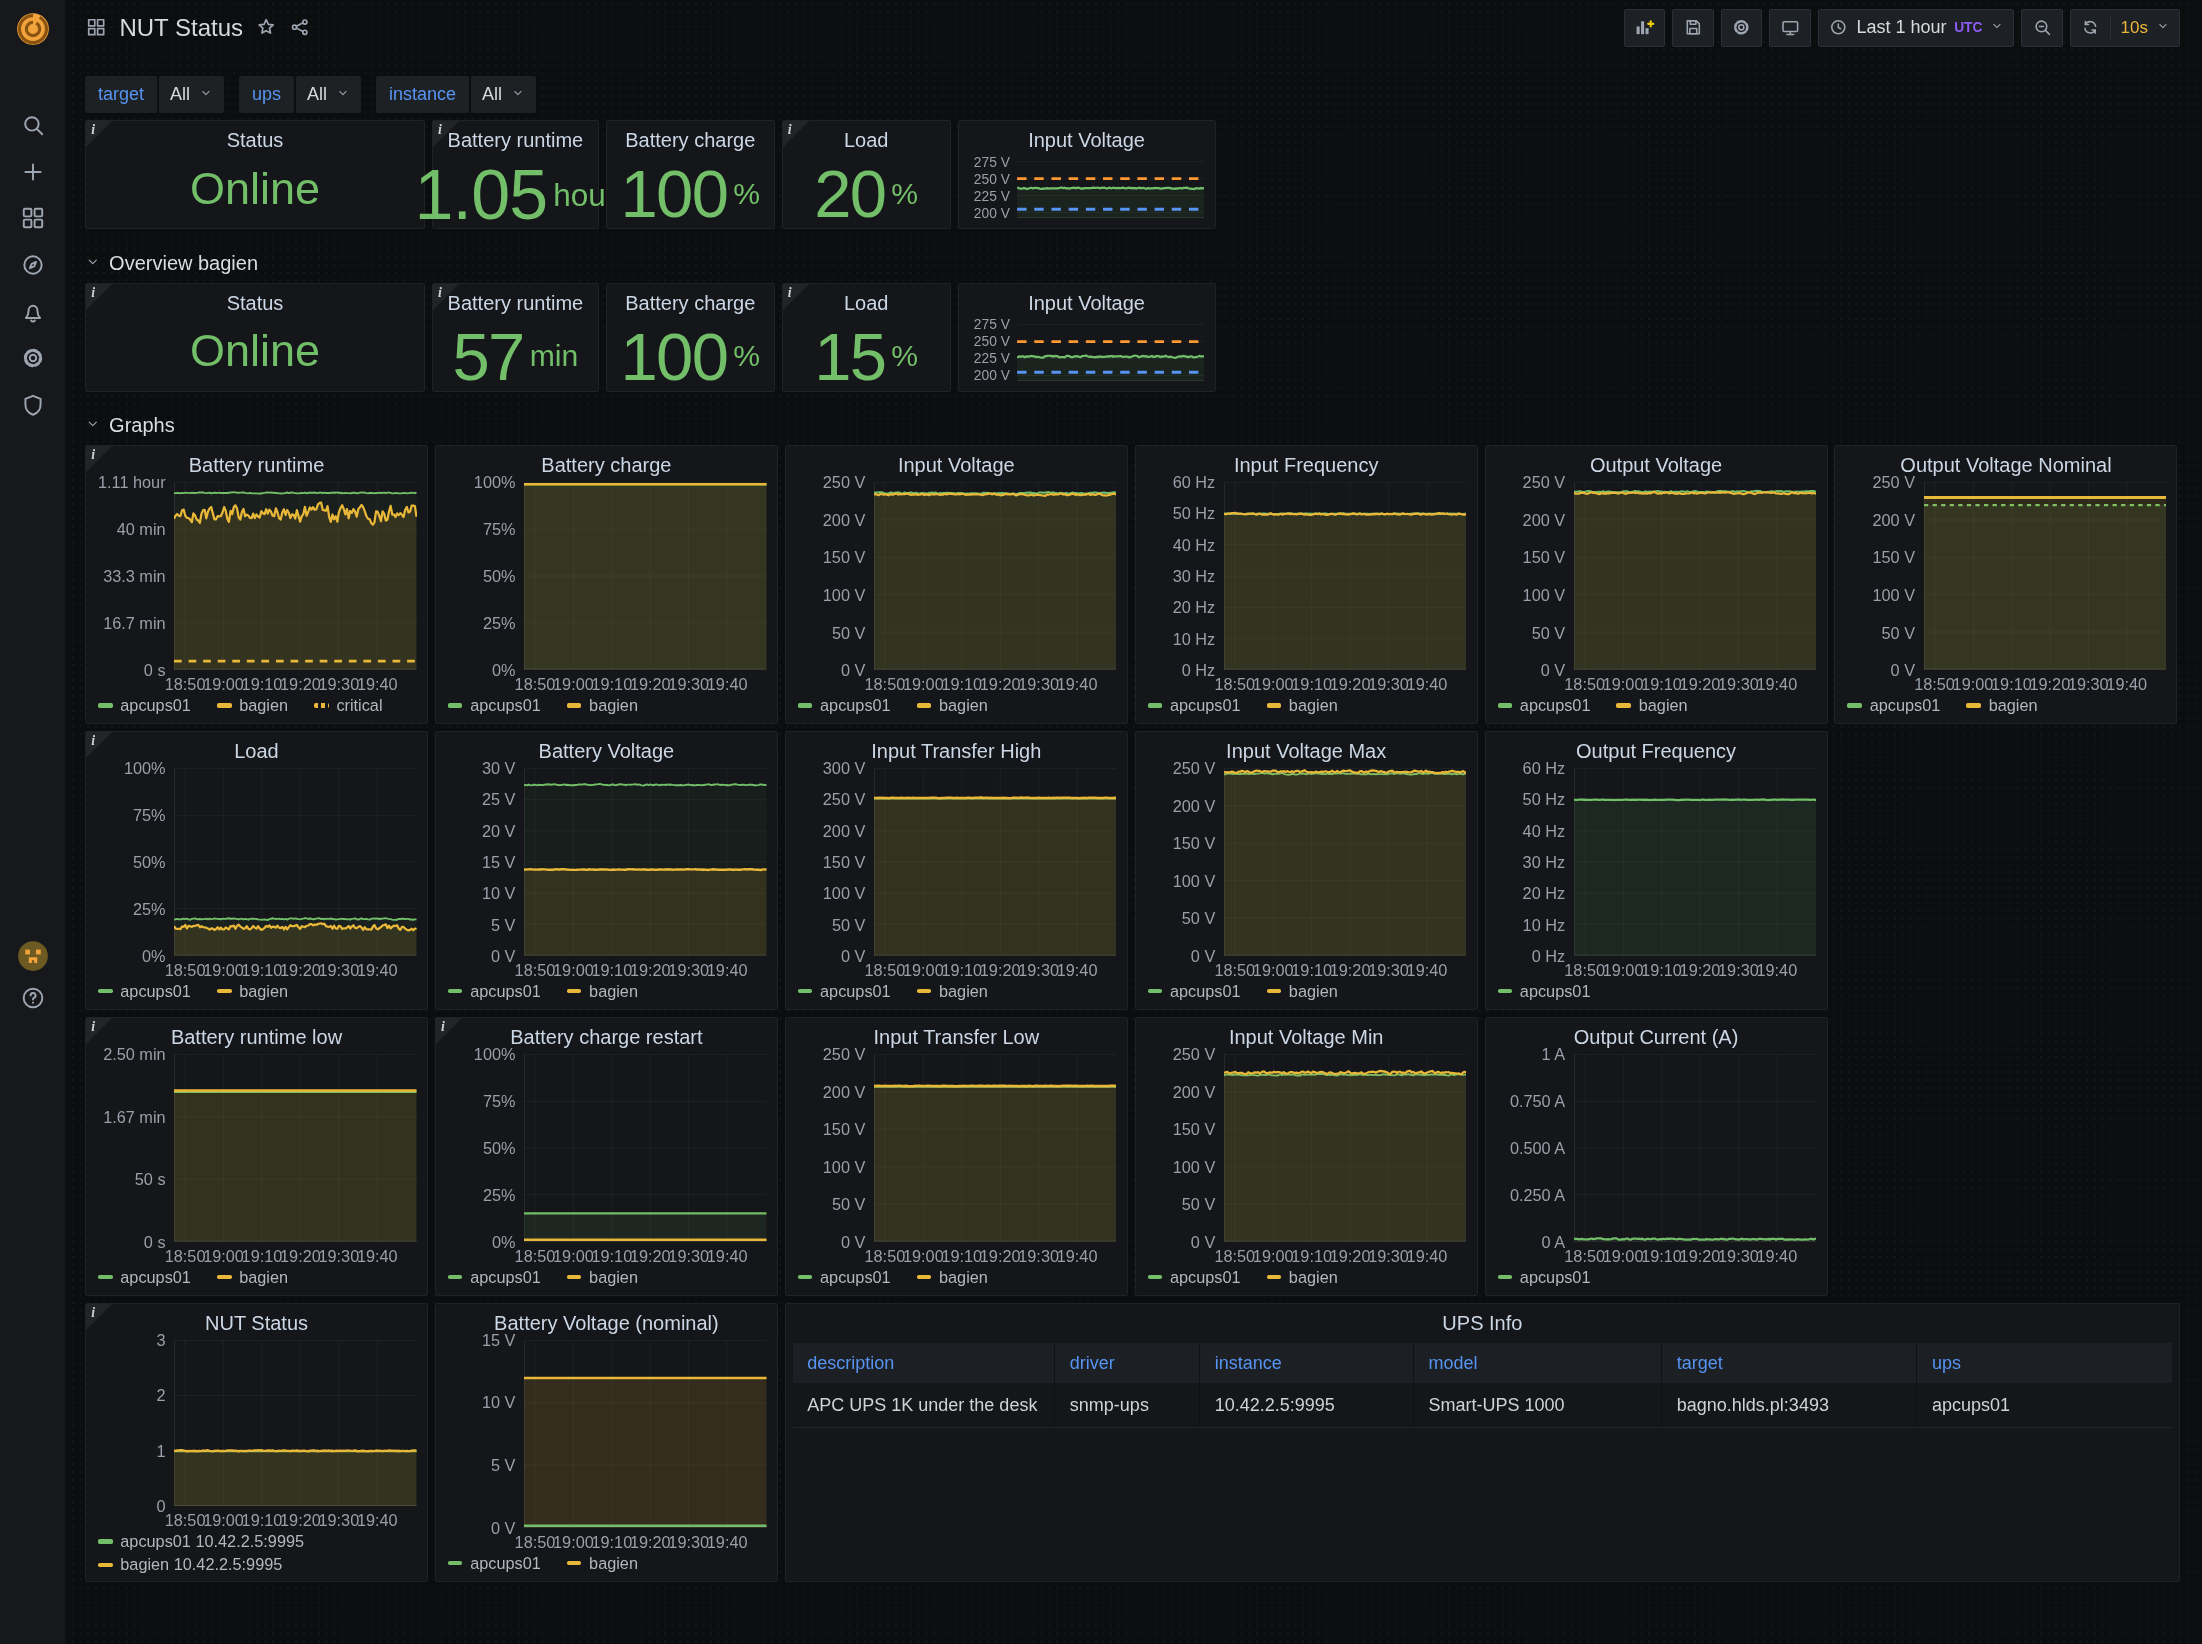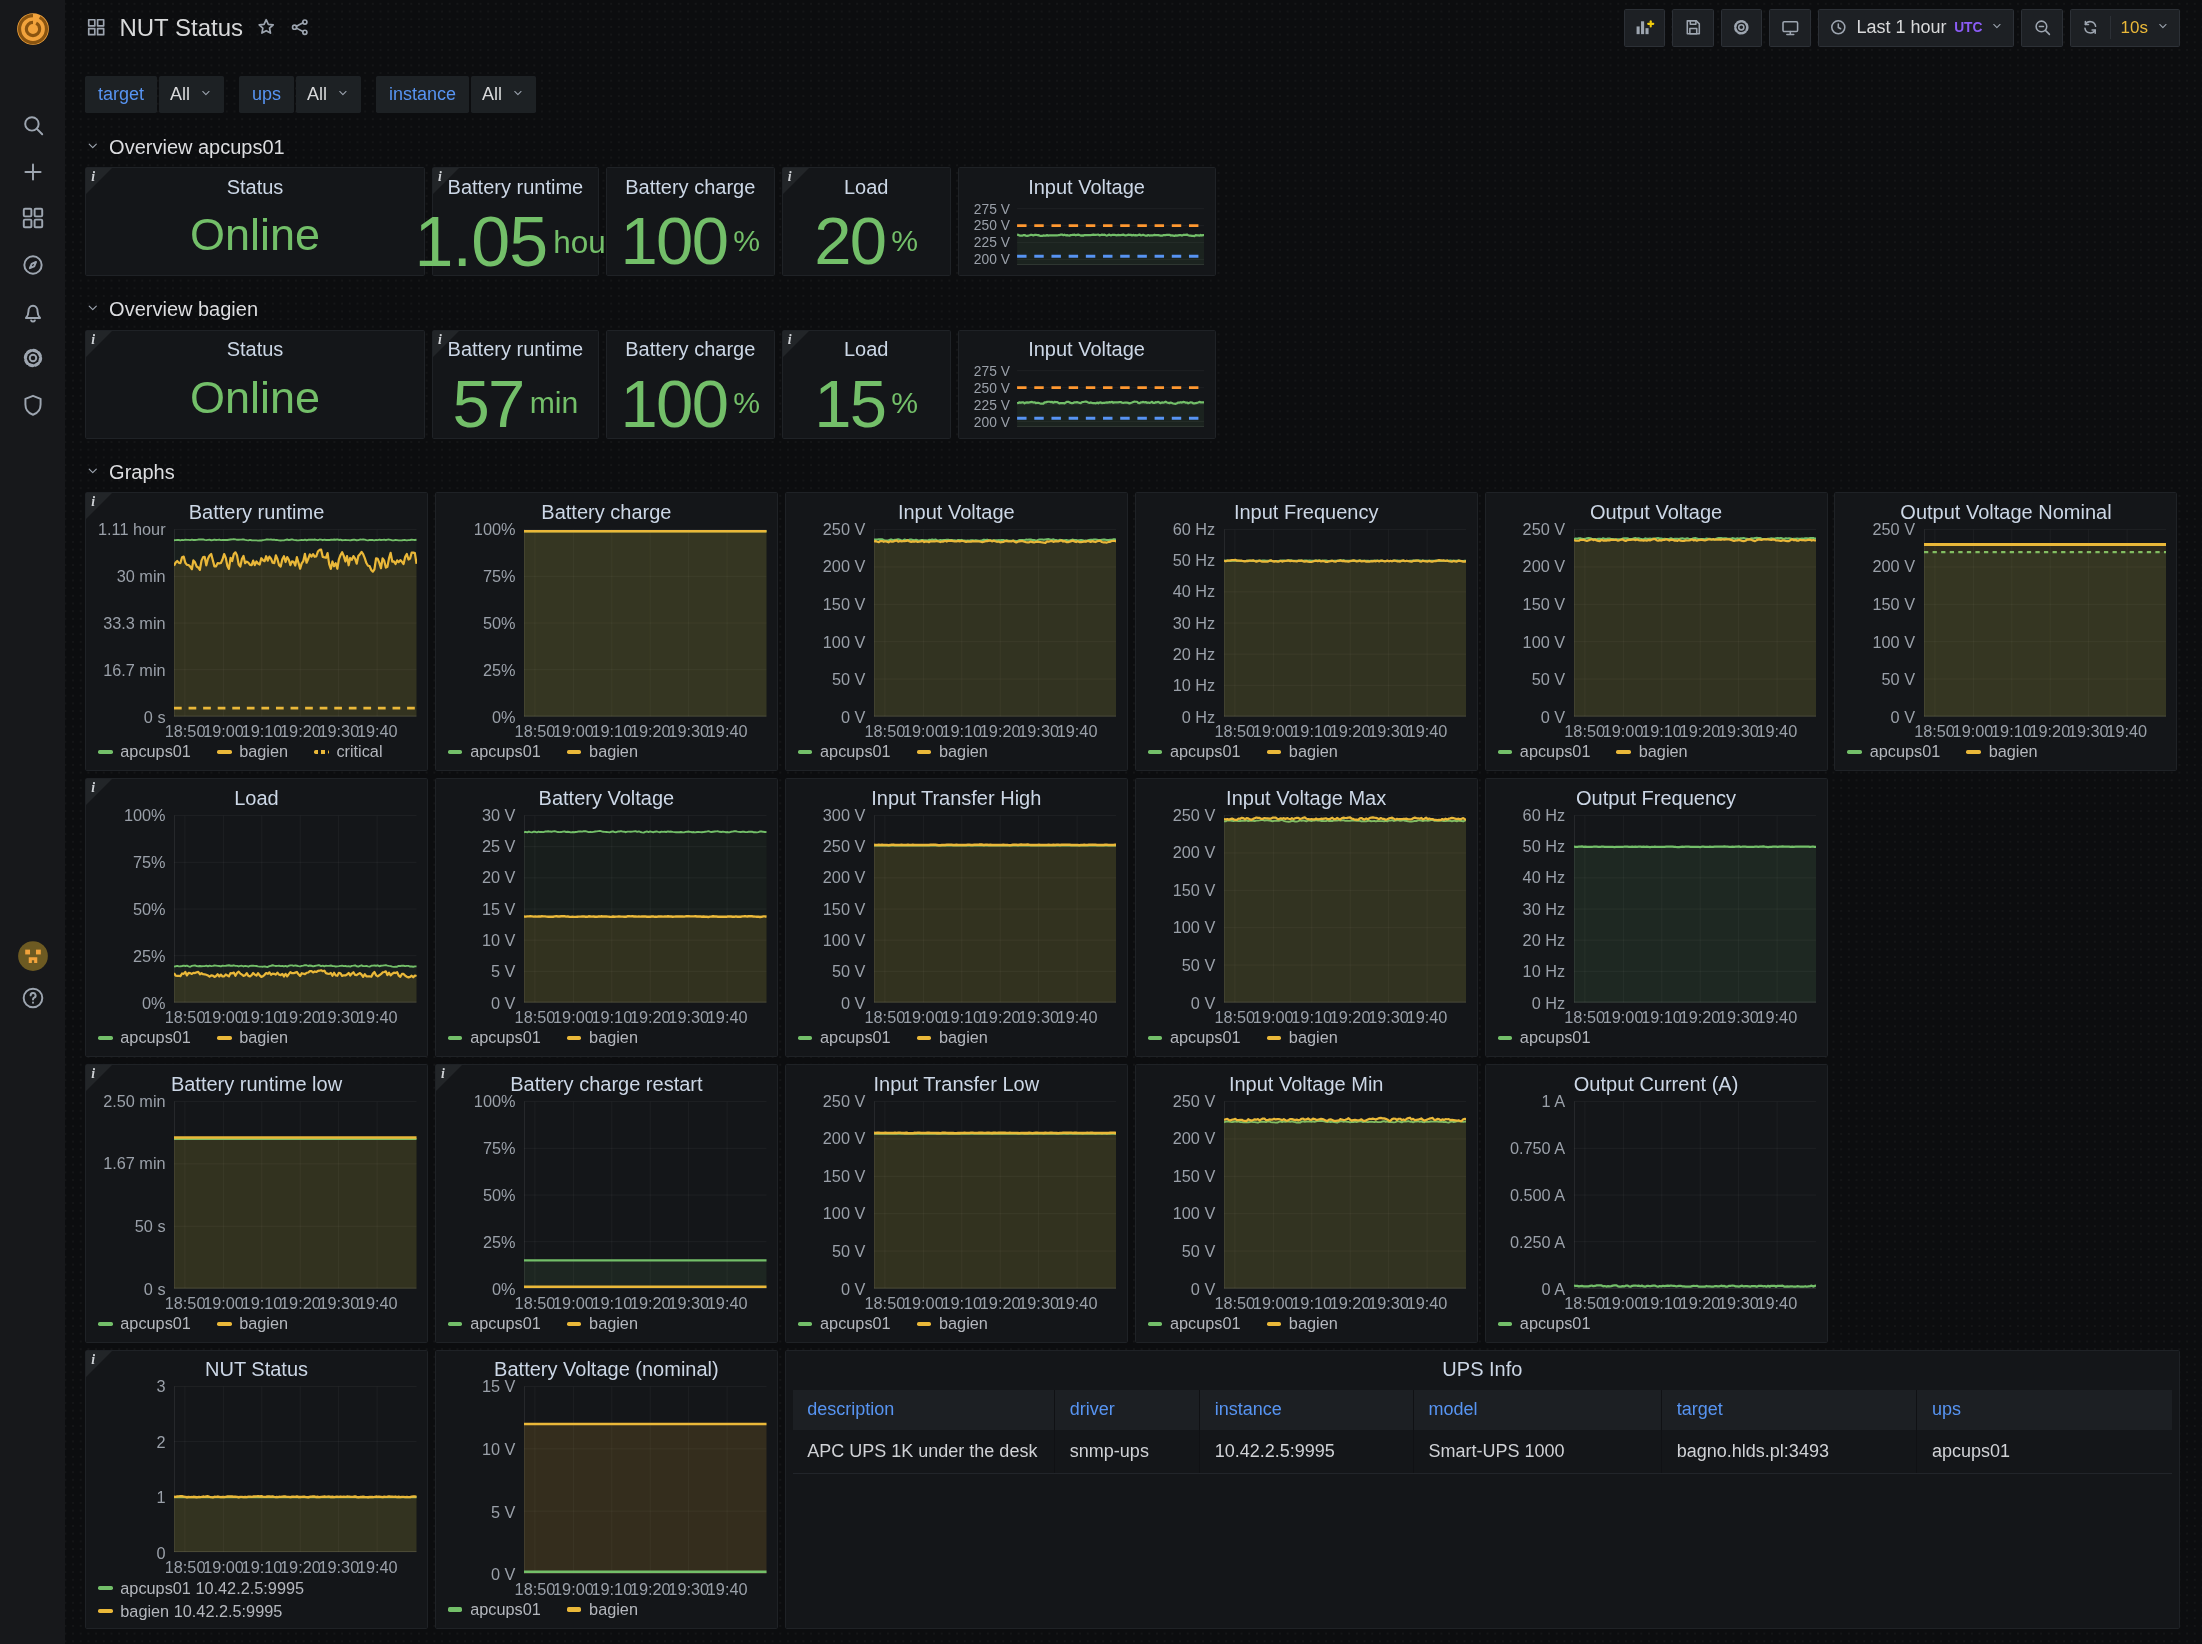--- a/index.html
+++ b/index.html
@@ -295,26 +295,20 @@
         <span class="chip-label">instance</span>
         <span class="chip-value">
             <span>All</span>
             <span class="chev"><svg viewBox="0 0 24 24" stroke="#9da5b0" stroke-width="1.8" fill="none" stroke-linecap="round" stroke-linejoin="round">
                 <path d="M6.5 9.5l5.5 5.5 5.5-5.5"></path>
               </svg></span>
           </span>
       </div>
     </div>
 
-    <div class="section">
-      <span class="sec-chev"><svg viewBox="0 0 24 24" stroke="#9da5b0" stroke-width="1.8" fill="none" stroke-linecap="round" stroke-linejoin="round">
-            <path d="M6.5 9.5l5.5 5.5 5.5-5.5"></path>
-          </svg></span>
-      <span class="section-title">Overview apcups01</span>
-    </div>
     <div class="stat-row" id="row-ov0">
         <div class="panel stat-panel" style="width: 340px;">
           <div class="icorner">
             <i>i</i>
           </div>
           <div class="p-title">Status</div>
           <div class="stat-value v-text">
             <span>Online</span>
           </div>
         </div>
@@ -449,21 +443,21 @@
     <div class="grid-row" id="grow0">
         <div class="panel gpanel">
           <div class="icorner">
             <i>i</i>
           </div>
           <div class="p-title">Battery runtime</div>
           <div class="g-body">
             <div class="g-ycol">
               <div class="g-yarea">
                 <div class="g-ylab" style="top: 0%;">1.11 hour</div>
-                <div class="g-ylab" style="top: 25.0037%;">30 min</div>
+                <div class="g-ylab" style="top: 25.0037%;">40 min</div>
                 <div class="g-ylab" style="top: 50.0075%;">33.3 min</div>
                 <div class="g-ylab" style="top: 74.9963%;">16.7 min</div>
                 <div class="g-ylab" style="top: 100%;">0 s</div>
               </div>
               <div class="g-ysp"></div>
             </div>
             <div class="g-main">
               <div class="g-plot">
                 <svg viewBox="0 0 283 218">
                   <line x1="0" y1="0" x2="283" y2="0" stroke="rgba(255,255,255,0.06)"></line>

